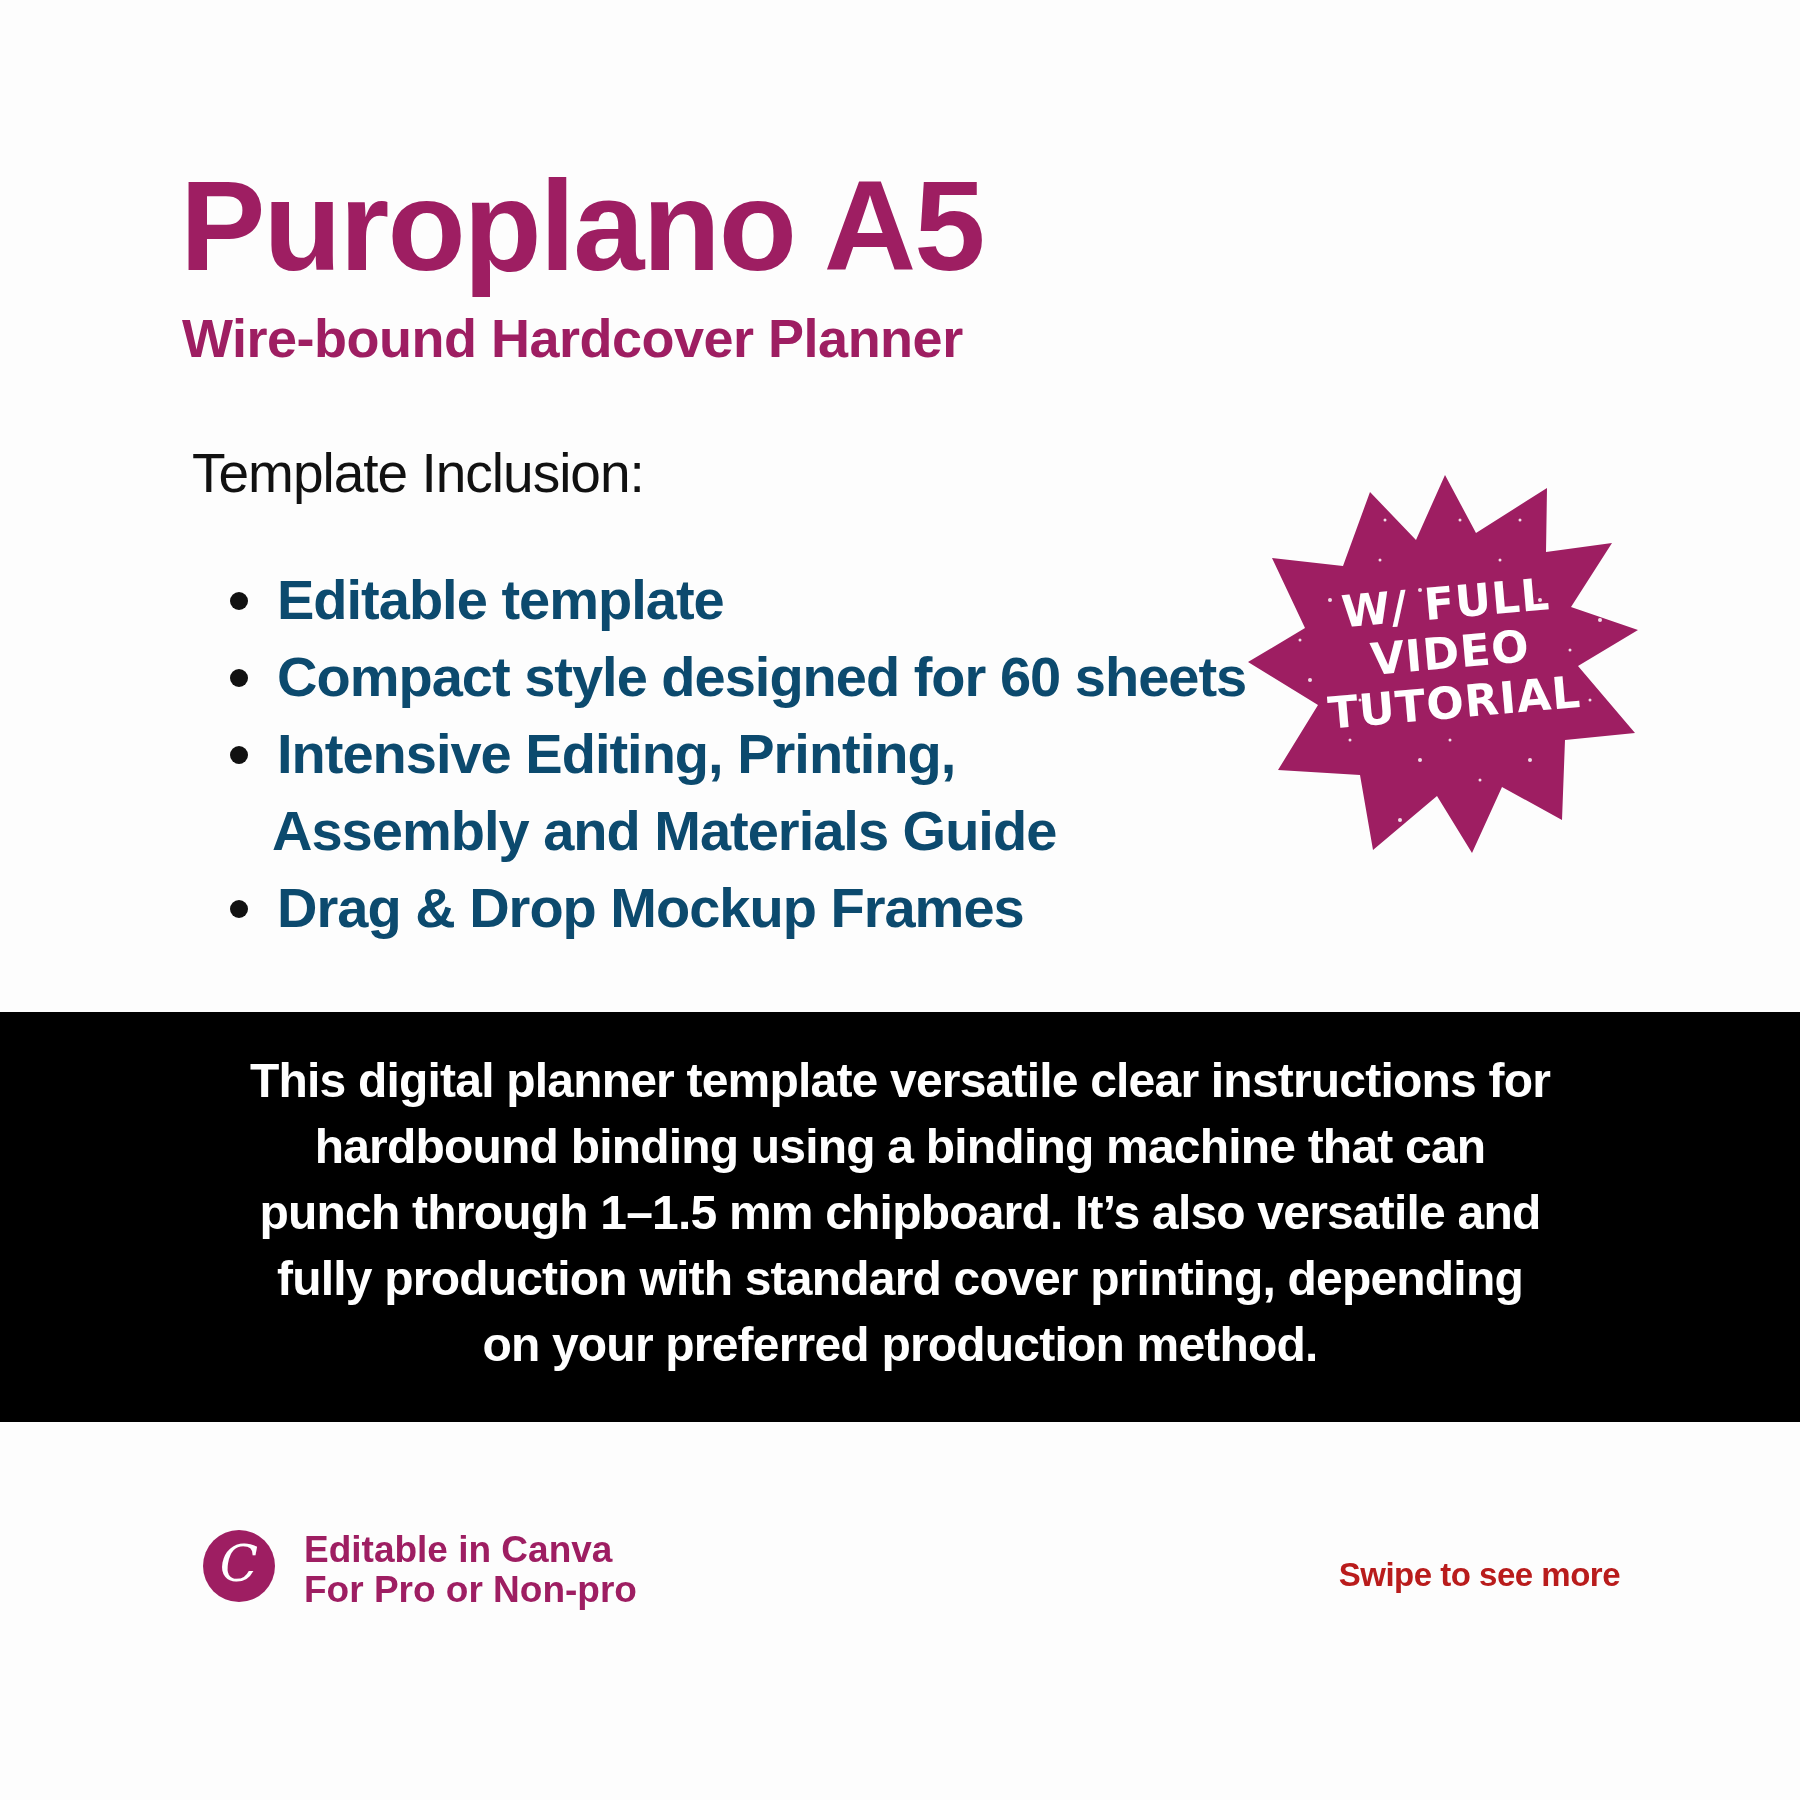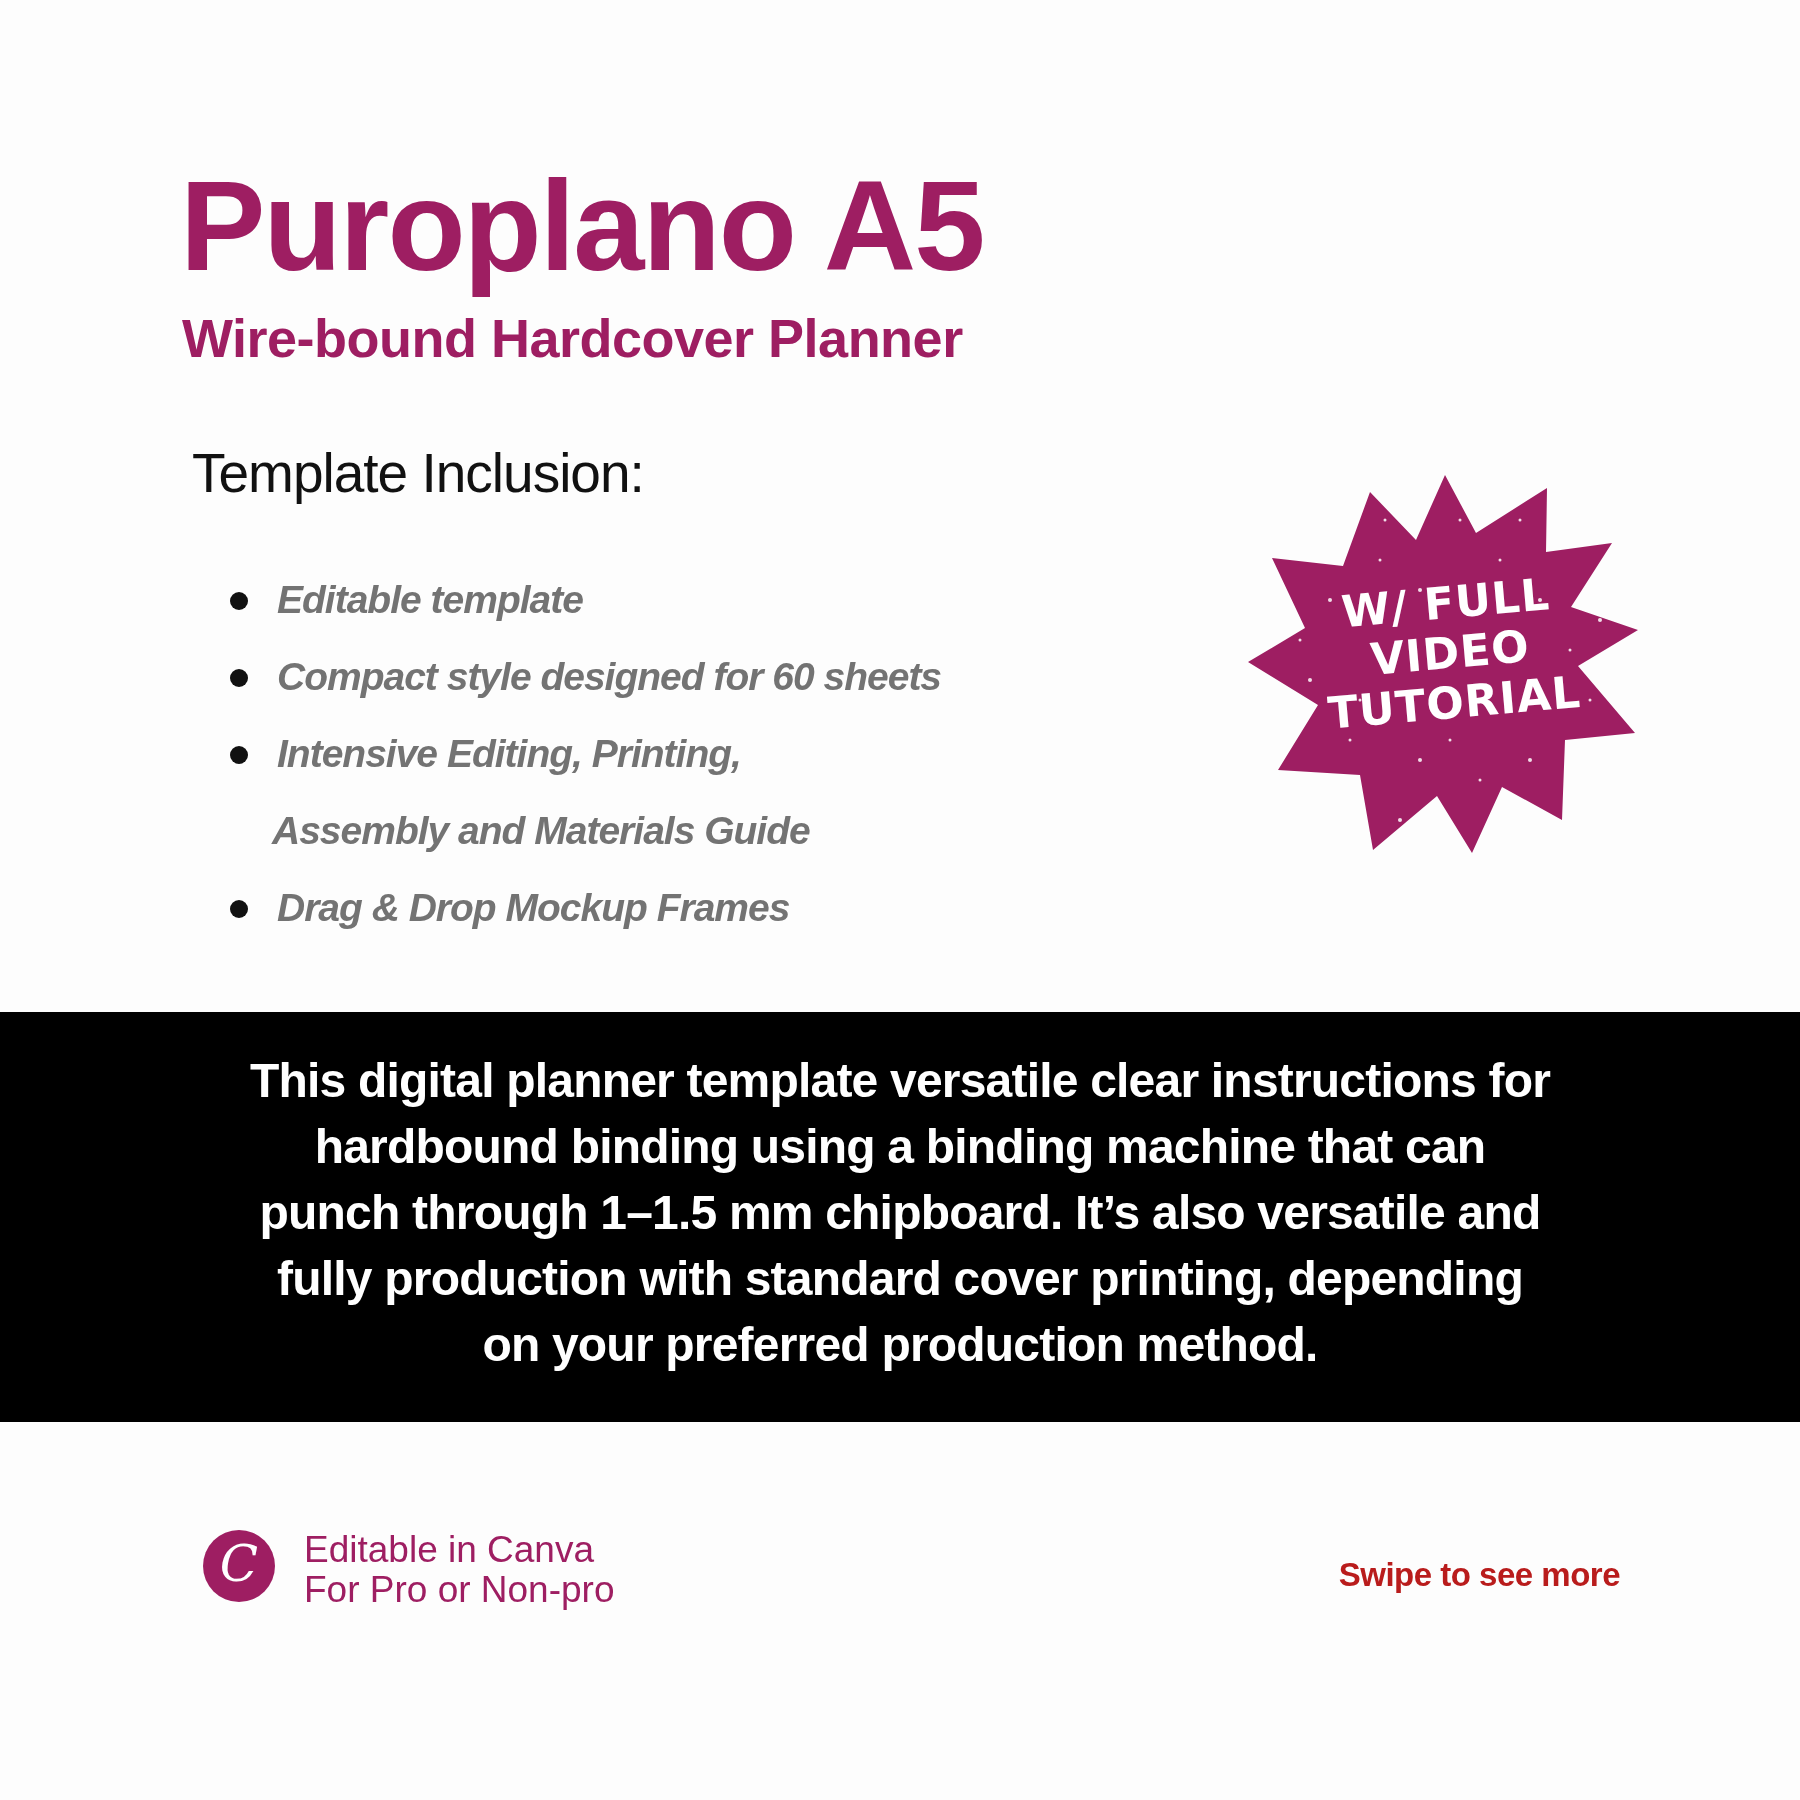--- a/index.html
+++ b/index.html
@@ -48,28 +48,27 @@
     }
     .bullets {
       left: 222px;
       top: 561px;
       margin: 0;
       padding: 0;
       list-style: none;
     }
     .bullets li {
       position: relative;
-      font-size: 39px;
-      font-weight: 700;
-      color: #737373;
+      font-size: 56px;
+      font-weight: 700;
+      color: #0c4a6e;
       letter-spacing: -1px;
       line-height: 77px;
       white-space: nowrap;
       padding-left: 55px;
-      font-style: italic;
     }
     .bullets li .dot {
       position: absolute;
       left: 8px;
       top: 31px;
       width: 18px;
       height: 18px;
       border-radius: 50%;
       background: #111111;
     }
@@ -138,21 +137,21 @@
       font-size: 50px;
       line-height: 1;
       margin-top: -4px;
     }
     .footer-left {
       left: 304px;
       top: 1530px;
       color: #9e1e62;
       font-size: 37px;
       line-height: 40px;
-      font-weight: 400;
+      font-weight: 700;
       white-space: nowrap;
     }
     .footer-left span { display: block; }
     .swipe {
       right: 180px;
       top: 1558px;
       color: #b91c1c;
       font-size: 33px;
       font-weight: 700;
       letter-spacing: -0.5px;

